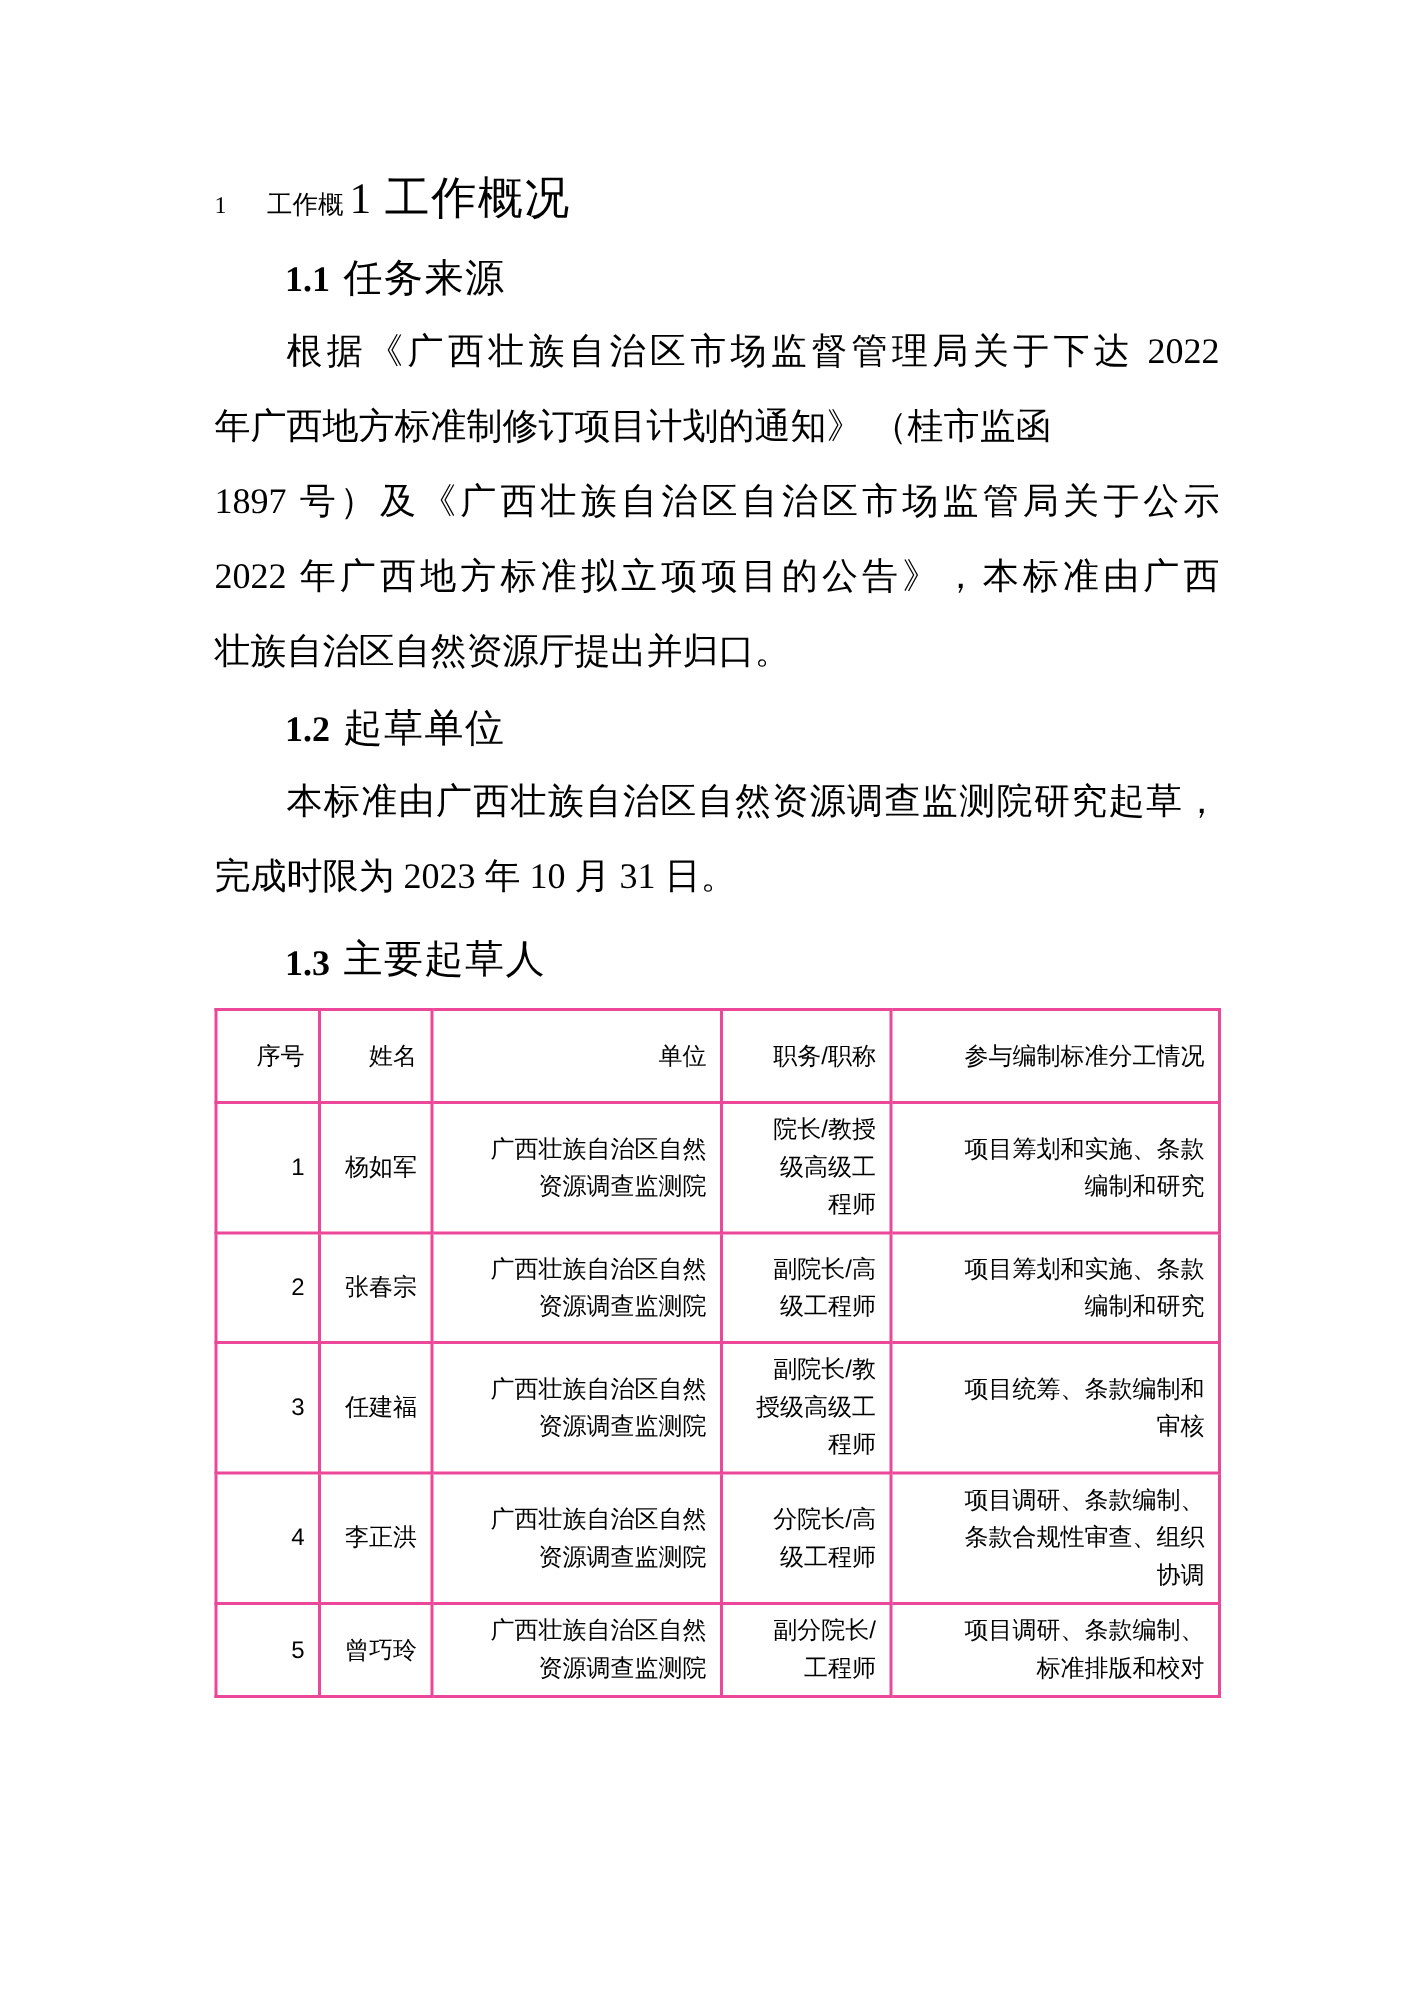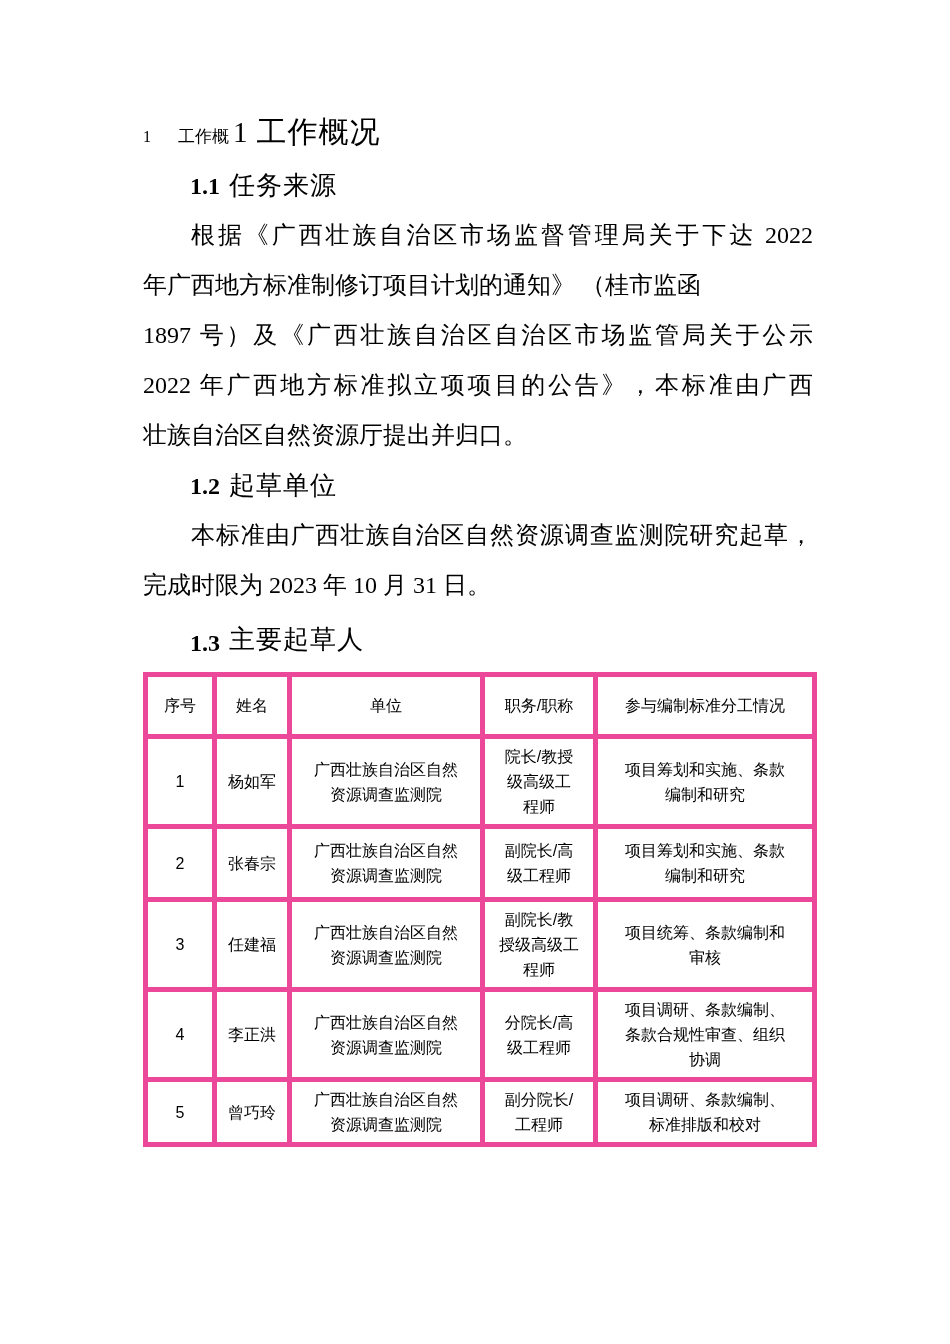--- a/index.html
+++ b/index.html
@@ -86,22 +86,22 @@
   table.drafters {
     margin-top: 15px;
     border-collapse: collapse;
     table-layout: fixed;
     width: 669px;
     font-family: "Liberation Sans", sans-serif;
     font-size: 16px;
     border: 2px solid #3f3f3f;
   }
   table.drafters td, table.drafters th {
-    border: 5px solid #ec4899;
-    text-align: center;
+    border: 2px solid #ec4899;
+    text-align: right;
     vertical-align: middle;
     padding: 5px 9px;
     line-height: 25px;
     font-weight: normal;
     white-space: pre-line;
     overflow: hidden;
     margin-left: 45px;
   }
   col.c-idx  { width: 69px; }
   col.c-name { width: 75px; }

